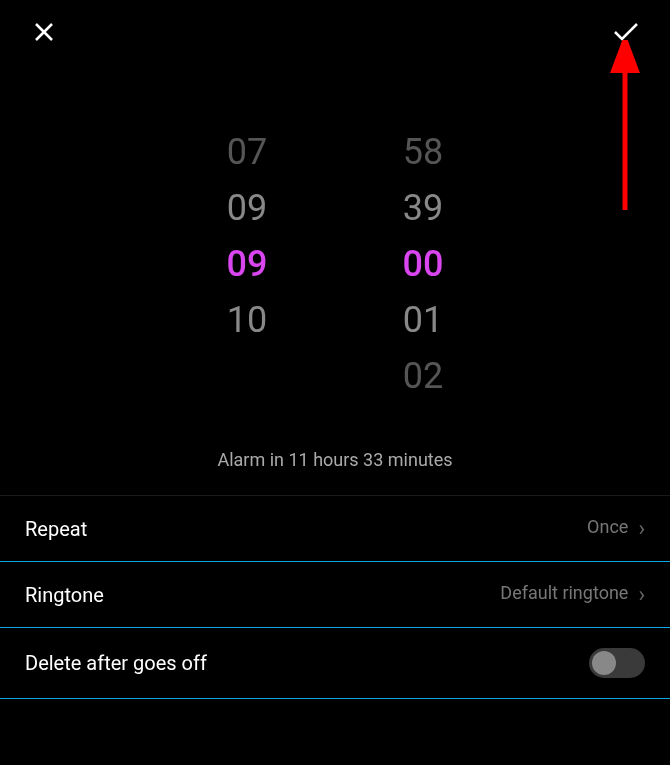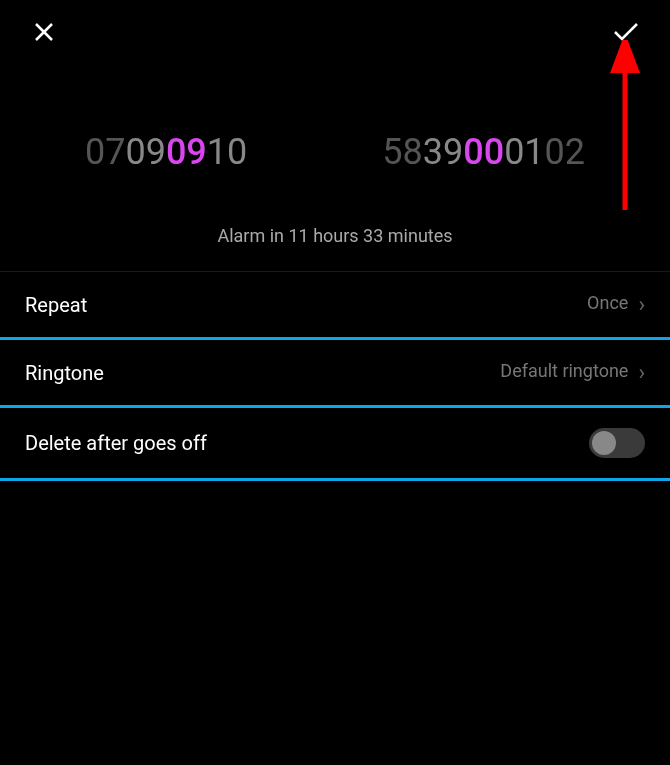--- a/index.html
+++ b/index.html
@@ -40,20 +40,21 @@
       font-weight: 600;
     }
     .time-picker {
       display: flex;
       justify-content: center;
       gap: 135px;
       padding: 60px 0 30px;
     }
     .picker-col {
       display: flex;
+      flex-direction: column;
       align-items: center;
     }
     .picker-item {
       font-size: 36px;
       font-weight: 400;
       line-height: 56px;
       color: #555;
       cursor: pointer;
     }
     .picker-item.near {
@@ -70,21 +71,21 @@
       padding: 15px 8px 25px;
     }
     .settings {
       border-top: 1px solid #1a1a1a;
     }
     .setting-row {
       display: flex;
       align-items: center;
       justify-content: space-between;
       padding: 20px 25px;
-      border-bottom: 3px solid #0ea5e9;
+      border-bottom: 1px solid #0ea5e9;
       cursor: pointer;
     }
     .setting-label {
       font-size: 20px;
       color: #fff;
     }
     .setting-value {
       display: flex;
       align-items: flex-start;
       gap: 10px;

